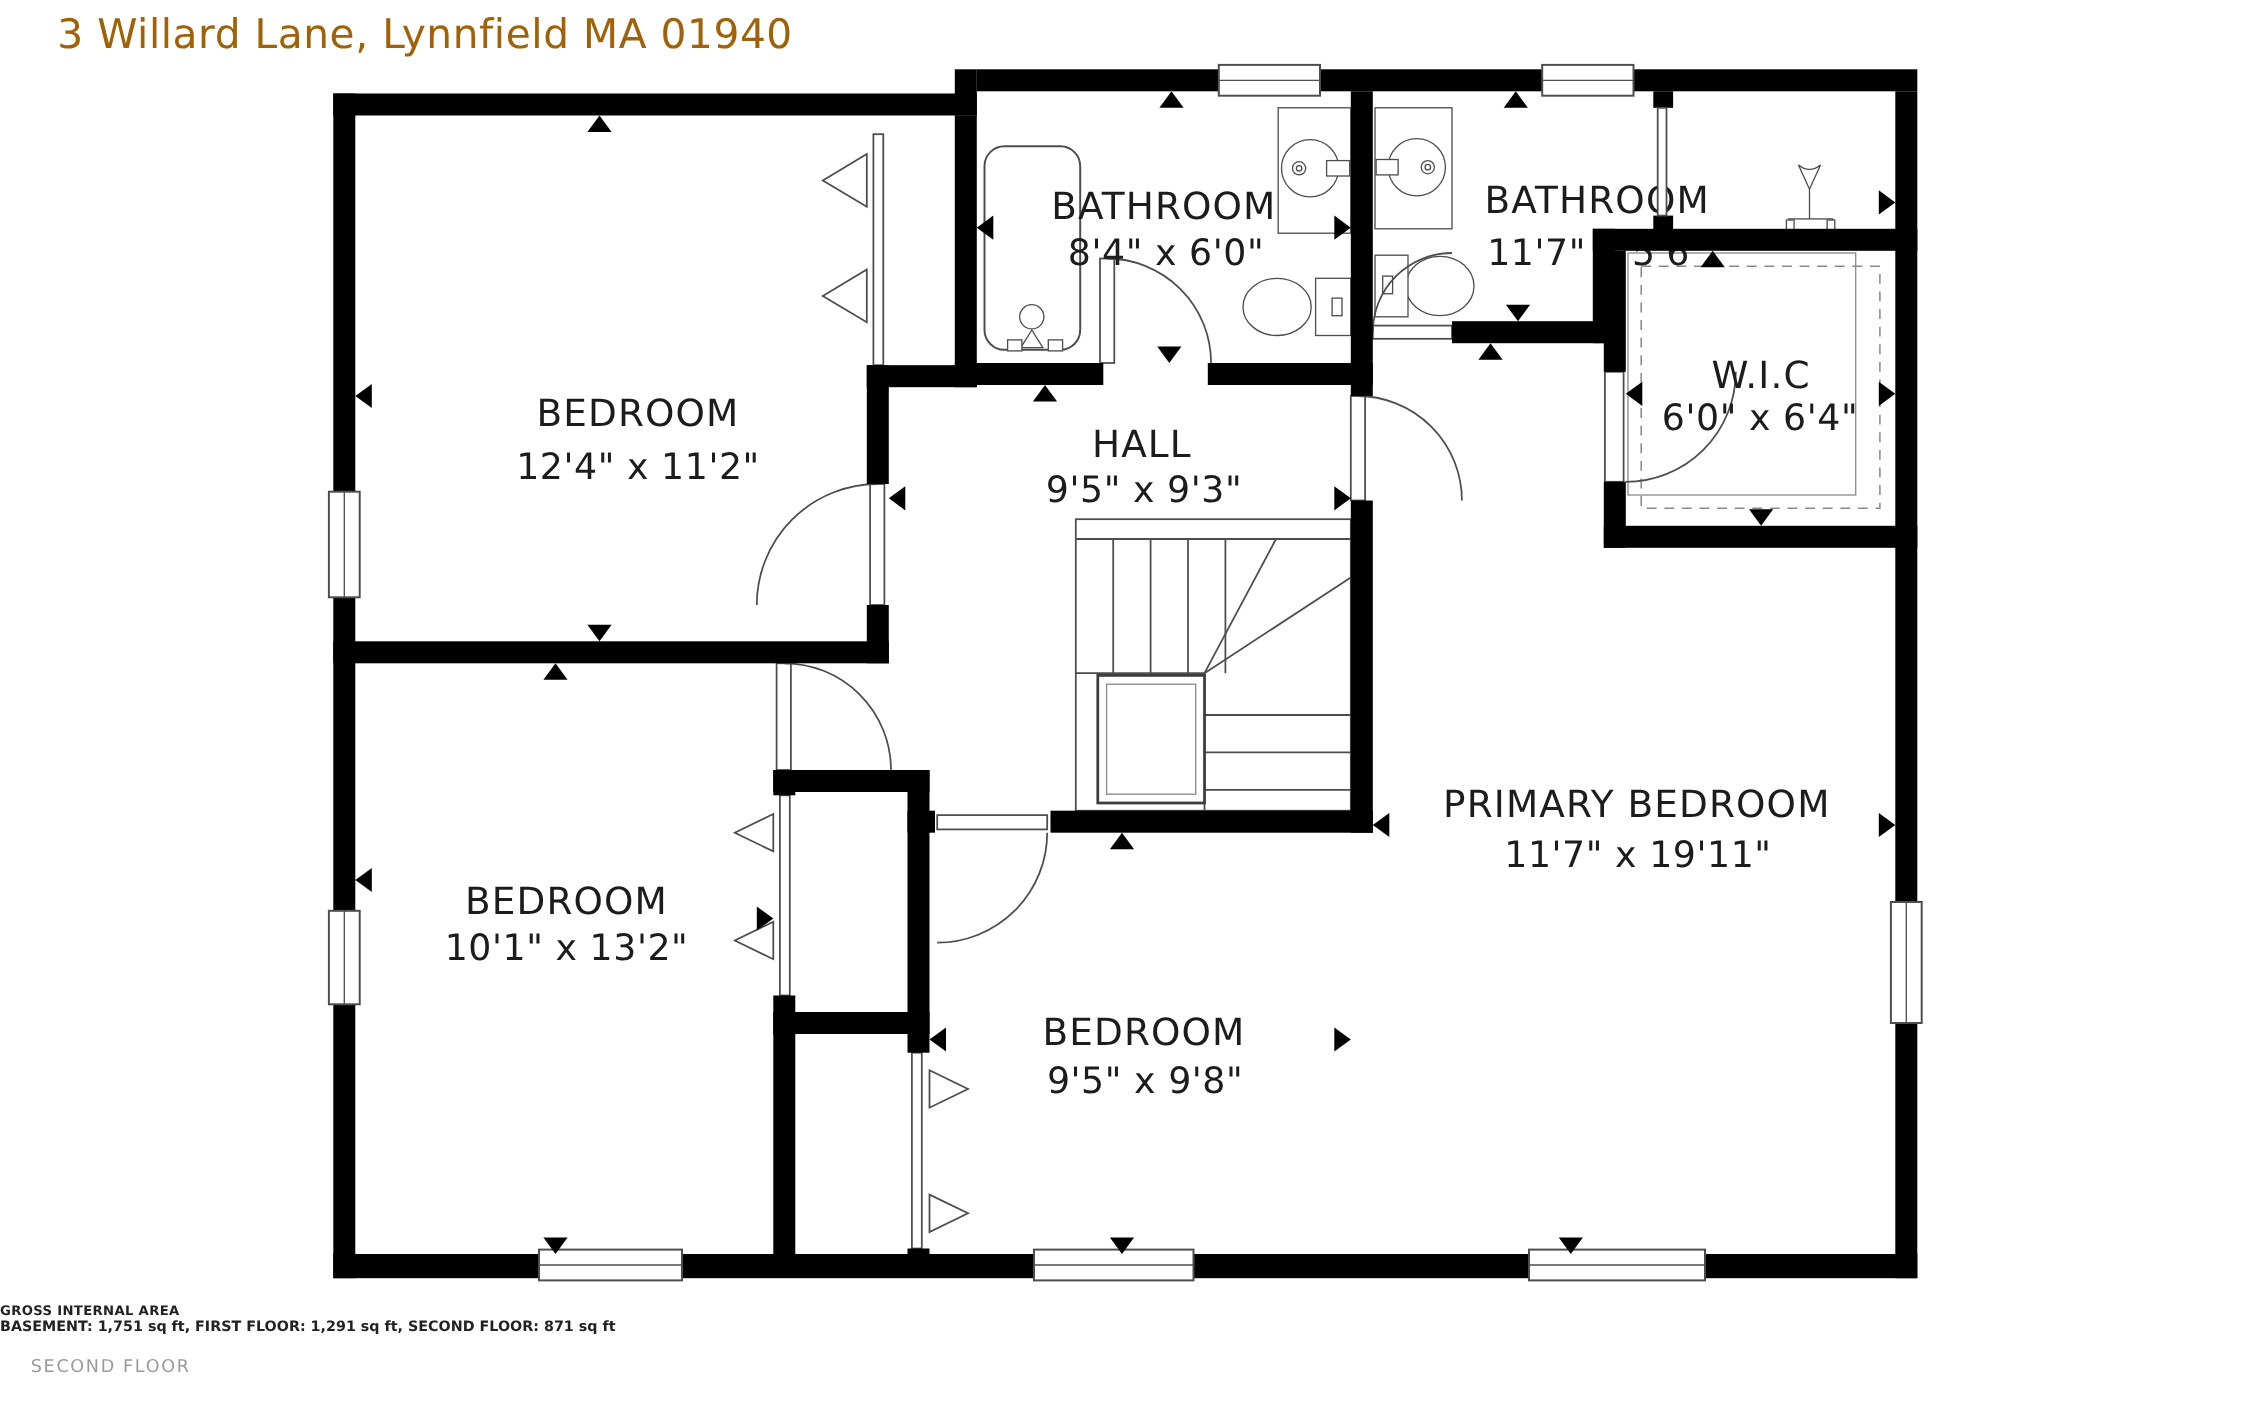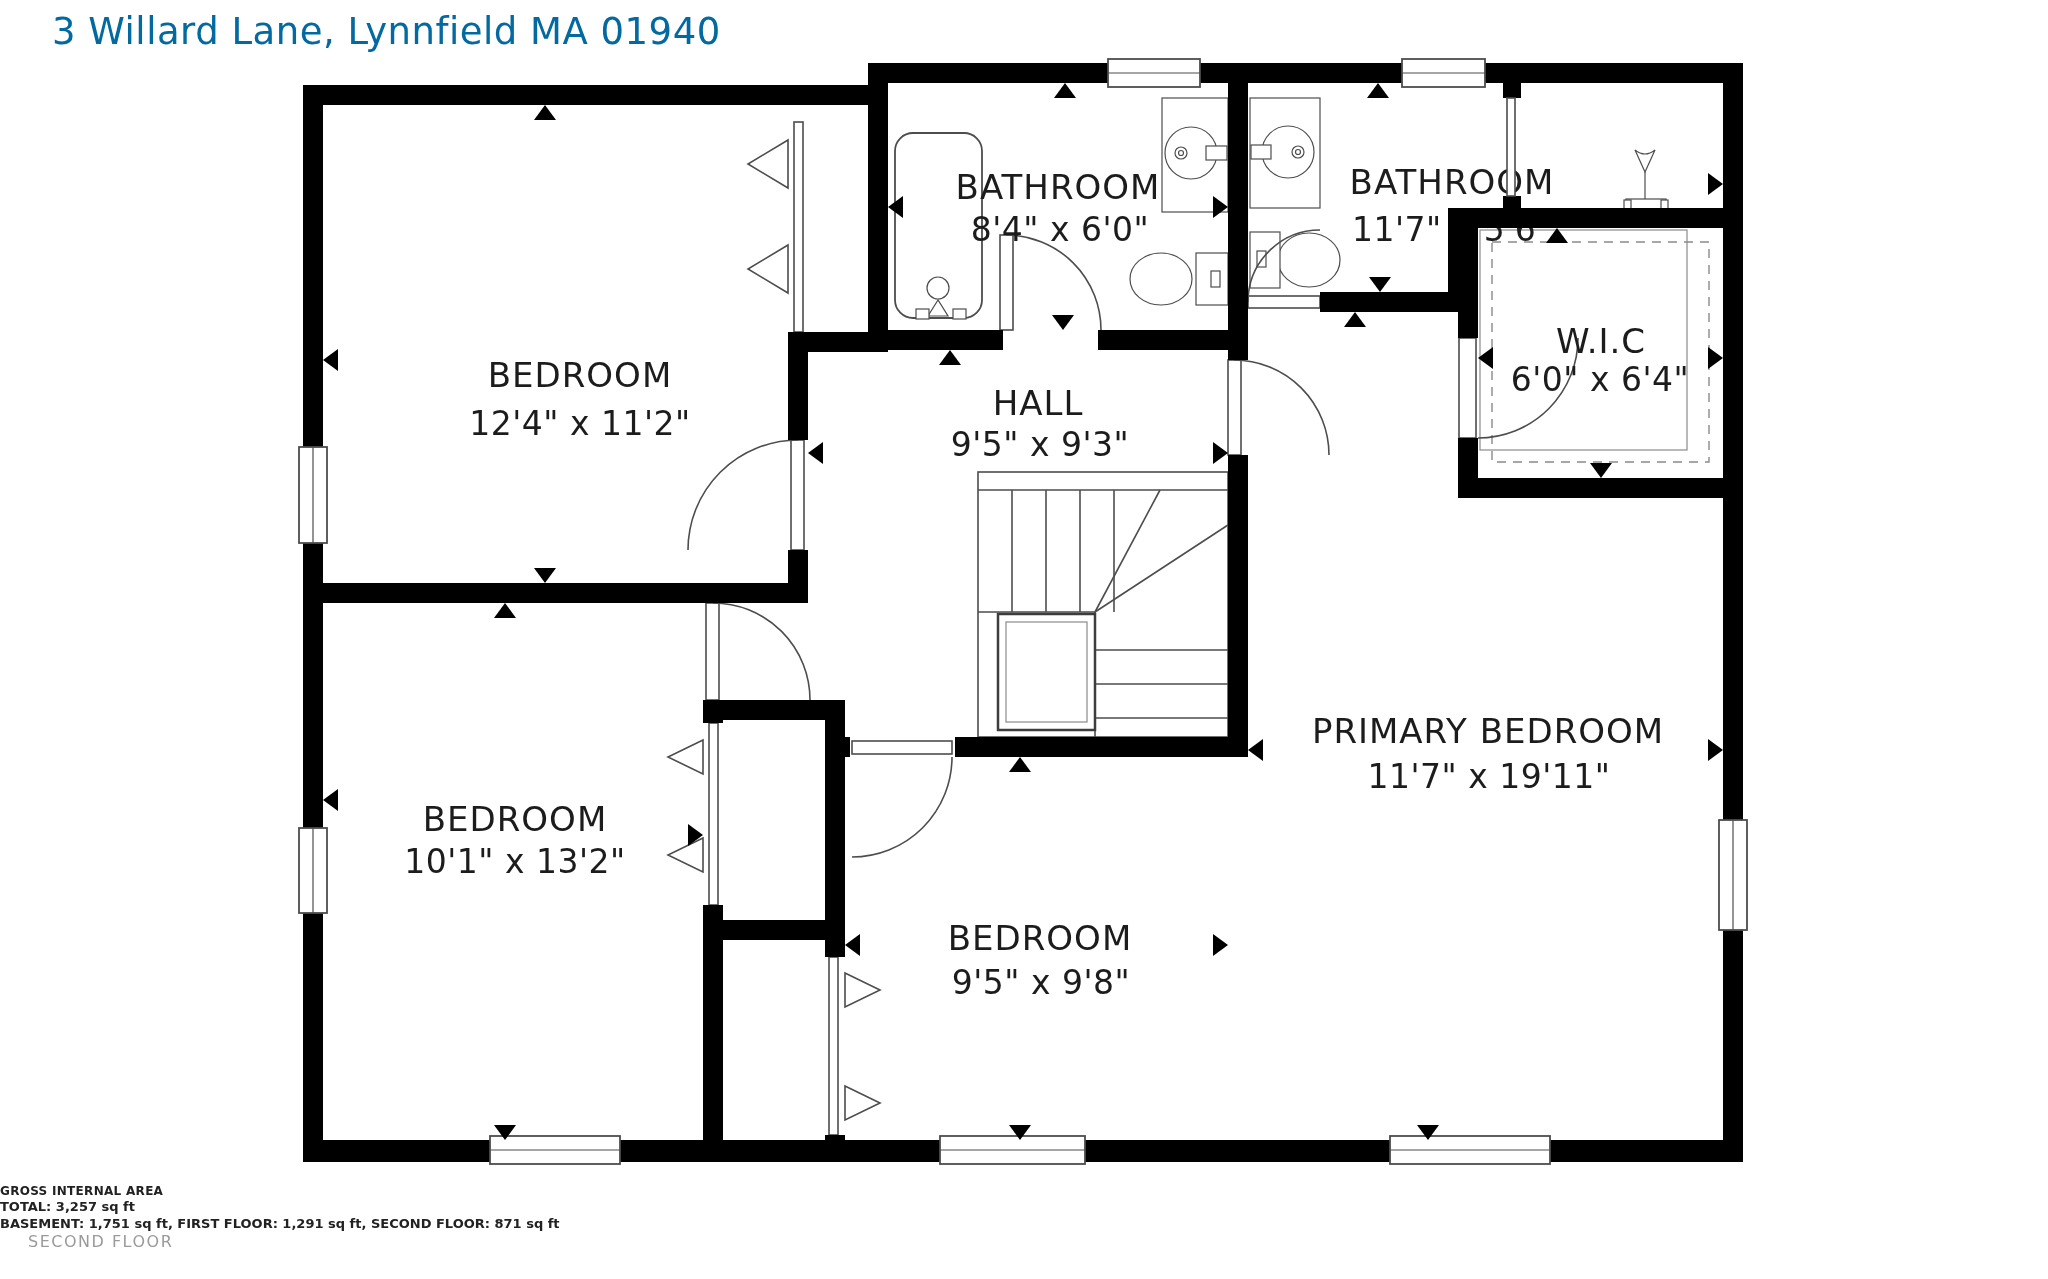--- a/index.html
+++ b/index.html
@@ -2,21 +2,21 @@
 <html style="--c-wall: #000000; --c-line: #4d4d4d; --c-label: #1c1c1c; --c-muted: #a6a6a6; --c-floor_tag: #9a9a9a; --c-background: #ffffff;"><head>
 <meta charset="utf-8">
 <style>
   :root{
     --c-wall:#000000; --c-line:#4d4d4d; --c-label:#1c1c1c;
     --c-muted:#a6a6a6; --c-floor_tag:#9a9a9a; --c-background:#ffffff;
   }
   html,body{margin:0;padding:0;background:var(--c-background);}
   body{font-family:"DejaVu Sans","Liberation Sans",sans-serif;}
   .page{position:relative;width:2048px;height:1279px;background:var(--c-background);overflow:hidden;}
-  .title{position:absolute;left:52px;top:10px;font-size:37px;color:#0369a1;letter-spacing:.5px;white-space:nowrap;}
+  .title{position:absolute;left:52px;top:10px;font-size:37px;color:#a16207;letter-spacing:.5px;white-space:nowrap;}
   svg{position:absolute;left:0;top:0;}
   .wall{fill:var(--c-wall);}
   .ln{stroke:var(--c-line);stroke-width:1.6;fill:none;}
   .fx{stroke:var(--c-line);stroke-width:1.8;fill:#fff;}
   .fxthin{stroke-width:1.2;}
   .leaf{fill:#fff;stroke:var(--c-line);stroke-width:1.6;}
   .arc{stroke:var(--c-line);stroke-width:1.6;fill:none;}
   .chev{fill:#fff;stroke:var(--c-line);stroke-width:1.6;}
   .mk{fill:var(--c-wall);}
   .win{fill:#fff;stroke:var(--c-line);stroke-width:1.8;}
@@ -266,19 +266,18 @@
         <polygon points="688,824 688,846 703,835"></polygon>
       <polygon points="1009,772 1031,772 1020,757"></polygon>
         <polygon points="1009,1125 1031,1125 1020,1140"></polygon>
         <polygon points="860,934 860,956 845,945"></polygon>
         <polygon points="1213,934 1213,956 1228,945"></polygon>
     </g>
   </svg>
 
   <div class="footer">
     <div class="f-head">GROSS INTERNAL AREA</div>
-    <div class="f-total">TOTAL: 3,257 sq ft</div>
     <div class="f-break">BASEMENT: 1,751 sq ft, FIRST FLOOR: 1,291 sq ft, SECOND FLOOR: 871 sq ft</div>
   </div>
 
   <div class="floor-tag">SECOND FLOOR</div>
 
 </div>
 
 </body></html>

